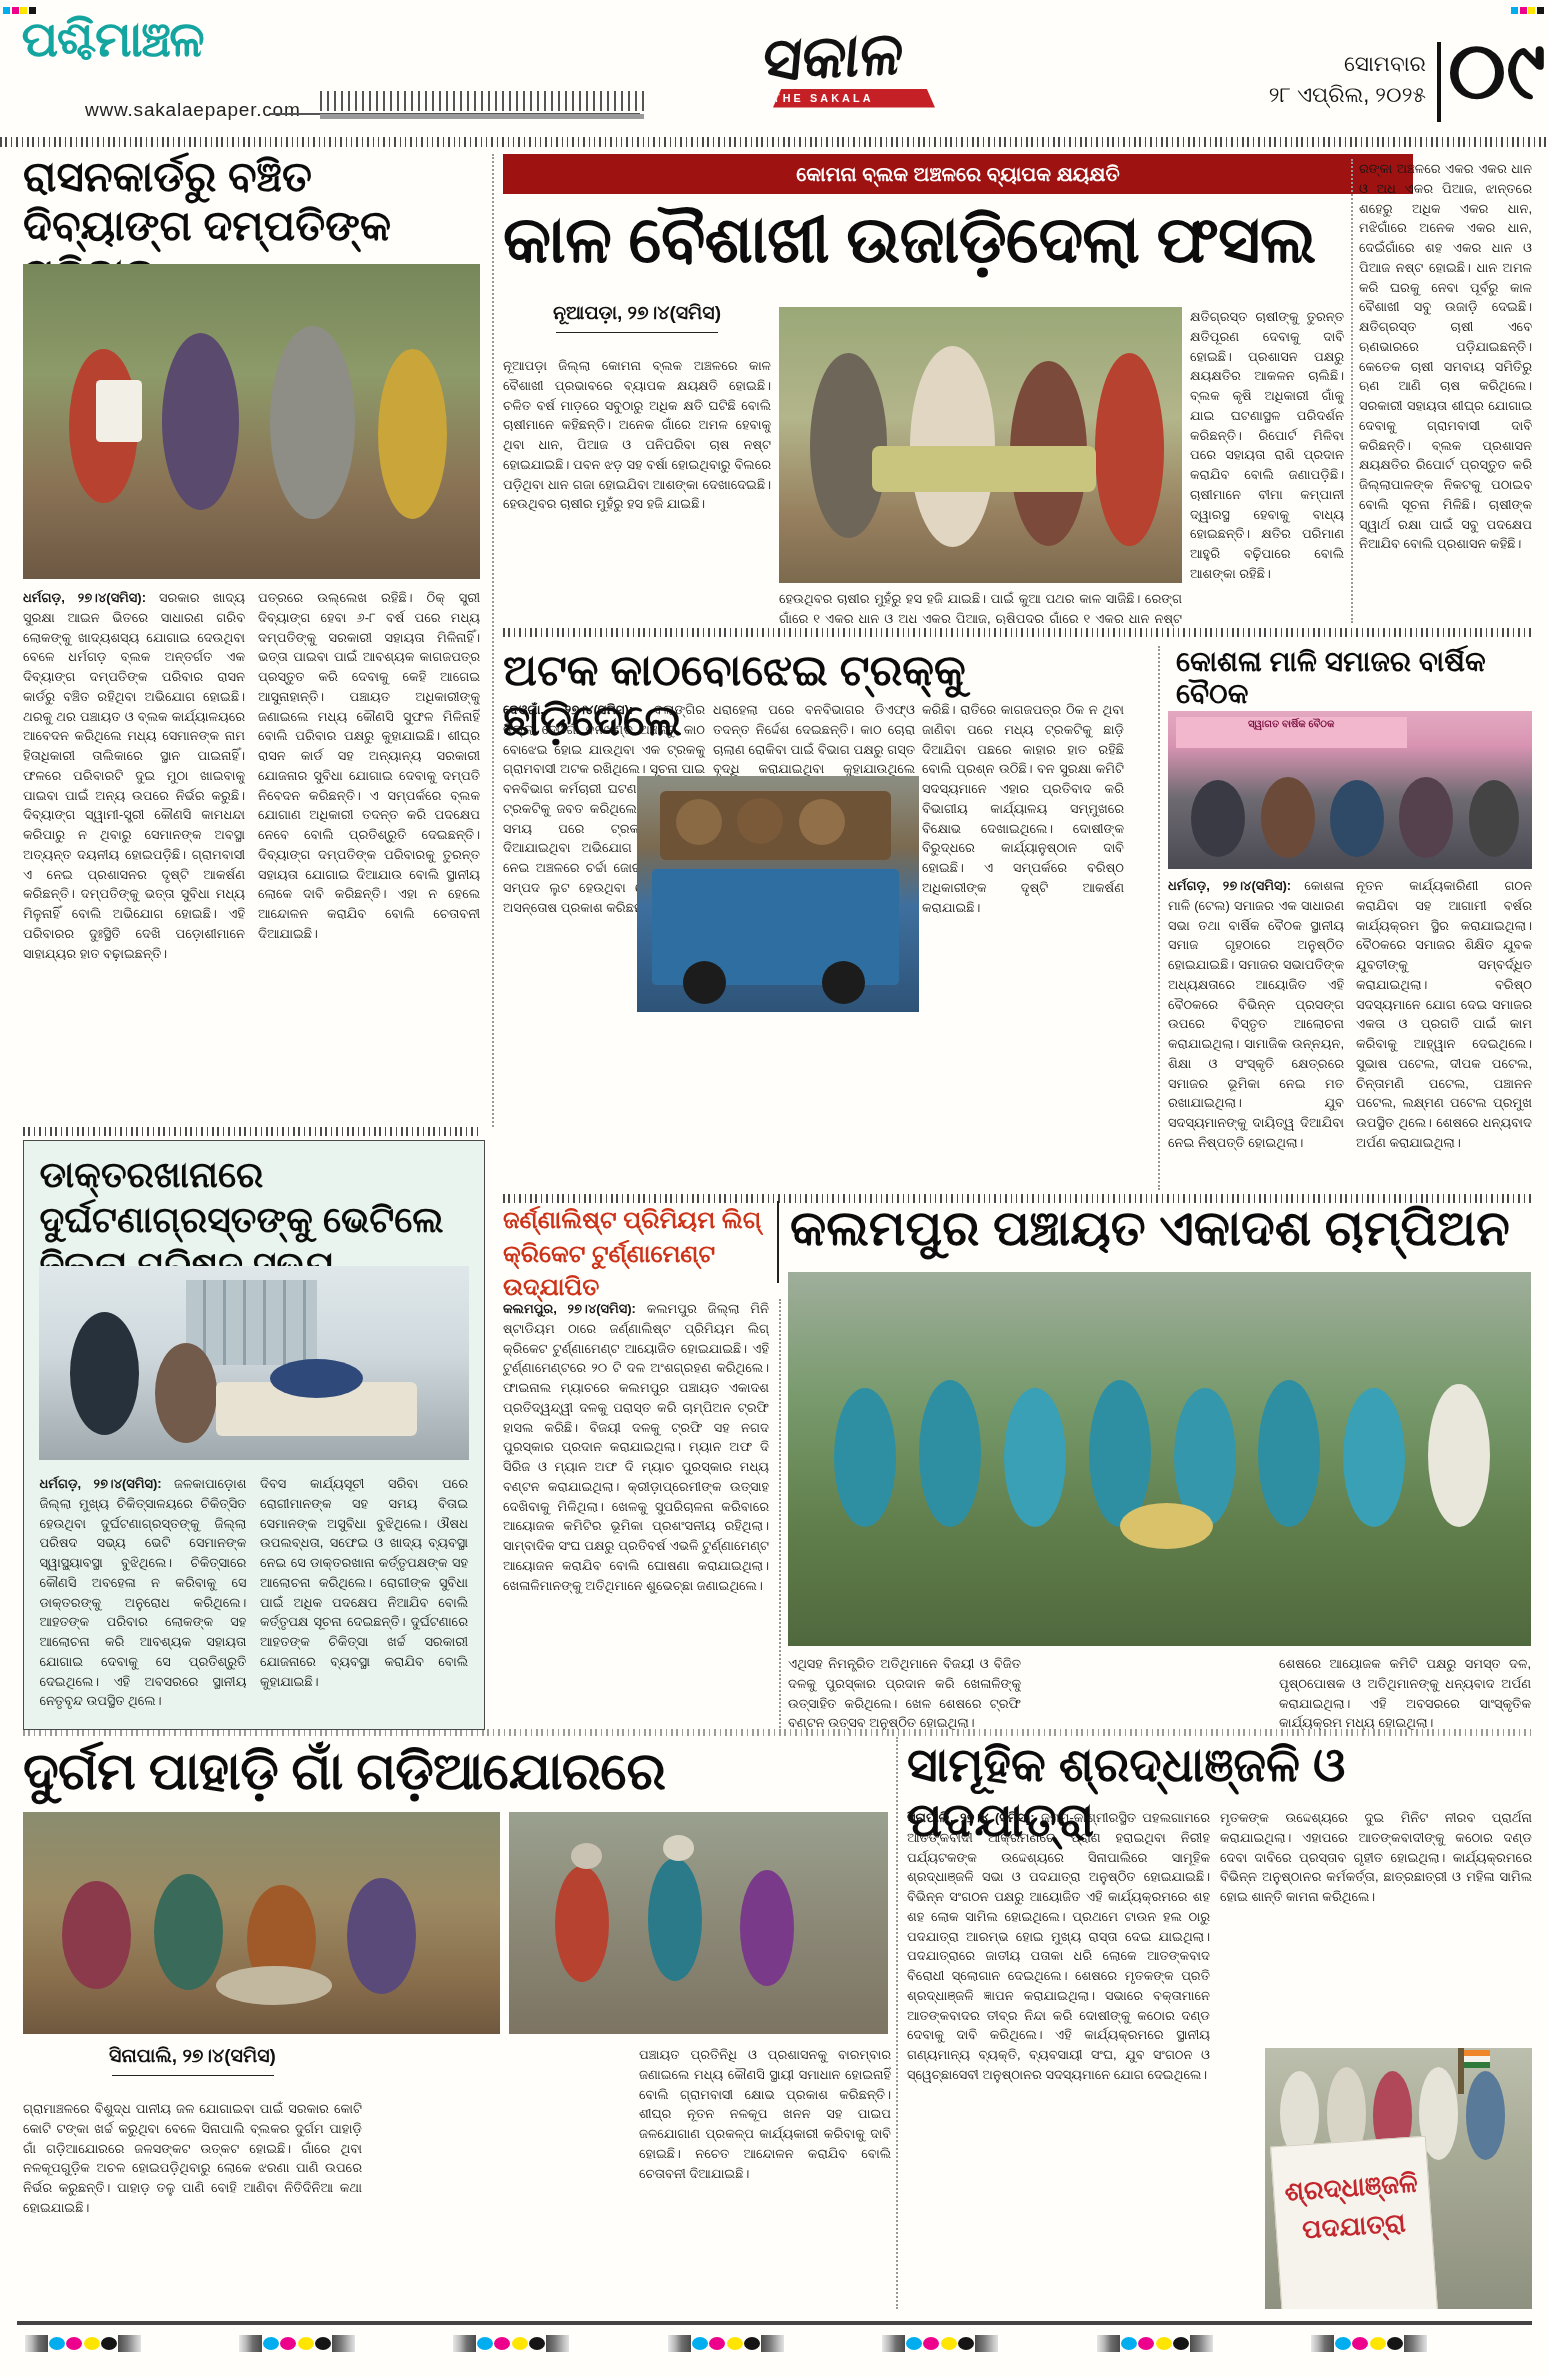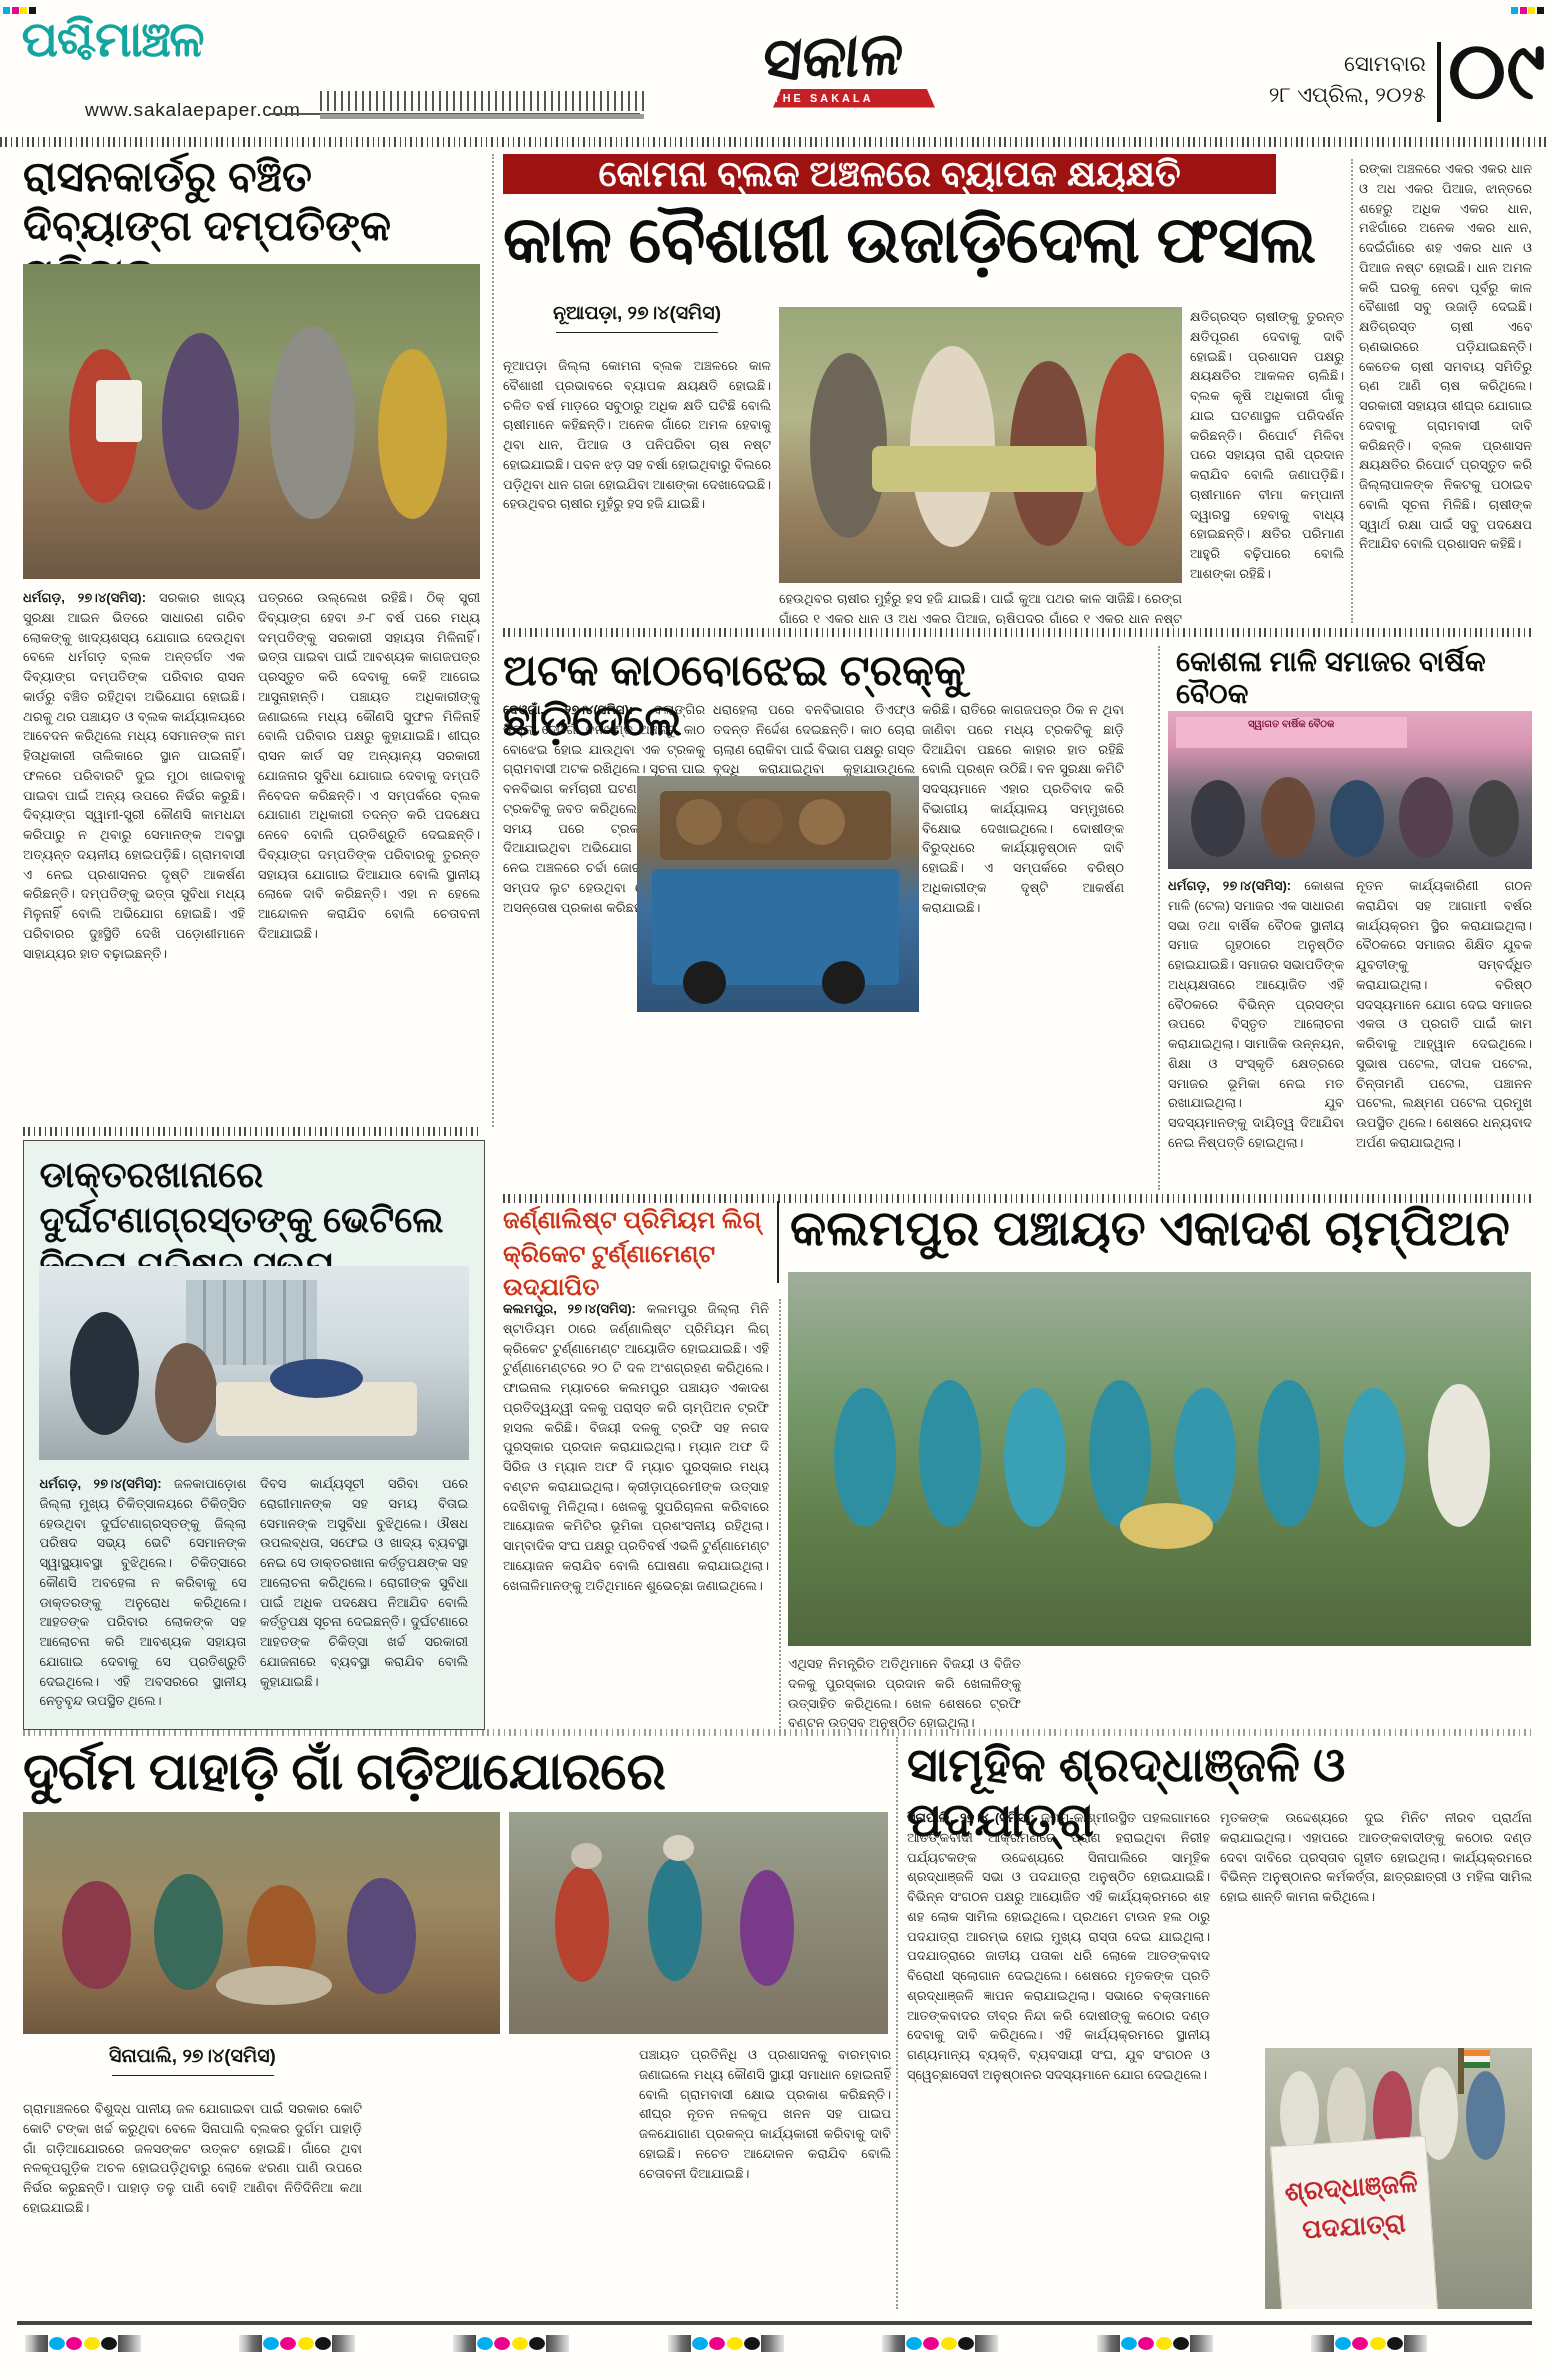--- a/index.html
+++ b/index.html
@@ -94,21 +94,21 @@
   </div>
   <div class="abs bcol" style="left:23px;top:588px;width:222px;height:535px;">
     <b class="dl">ଧର୍ମଗଡ଼, ୨୭।୪(ସମିସ):</b>
     <span>ସରକାର ଖାଦ୍ୟ ସୁରକ୍ଷା ଆଇନ ଭିତରେ ସାଧାରଣ ଗରିବ ଲୋକଙ୍କୁ ଖାଦ୍ୟଶସ୍ୟ ଯୋଗାଇ ଦେଉଥିବା ବେଳେ ଧର୍ମଗଡ଼ ବ୍ଲକ ଅନ୍ତର୍ଗତ ଏକ ଦିବ୍ୟାଙ୍ଗ ଦମ୍ପତିଙ୍କ ପରିବାର ରାସନ କାର୍ଡରୁ ବଞ୍ଚିତ ରହିଥିବା ଅଭିଯୋଗ ହୋଇଛି। ଥରକୁ ଥର ପଞ୍ଚାୟତ ଓ ବ୍ଲକ କାର୍ଯ୍ୟାଳୟରେ ଆବେଦନ କରିଥିଲେ ମଧ୍ୟ ସେମାନଙ୍କ ନାମ ହିତାଧିକାରୀ ତାଲିକାରେ ସ୍ଥାନ ପାଇନାହିଁ। ଫଳରେ ପରିବାରଟି ଦୁଇ ମୁଠା ଖାଇବାକୁ ପାଇବା ପାଇଁ ଅନ୍ୟ ଉପରେ ନିର୍ଭର କରୁଛି। ଦିବ୍ୟାଙ୍ଗ ସ୍ୱାମୀ-ସ୍ତ୍ରୀ କୌଣସି କାମଧନ୍ଦା କରିପାରୁ ନ ଥିବାରୁ ସେମାନଙ୍କ ଅବସ୍ଥା ଅତ୍ୟନ୍ତ ଦୟନୀୟ ହୋଇପଡ଼ିଛି। ଗ୍ରାମବାସୀ ଏ ନେଇ ପ୍ରଶାସନର ଦୃଷ୍ଟି ଆକର୍ଷଣ କରିଛନ୍ତି। ଦମ୍ପତିଙ୍କୁ ଭତ୍ତା ସୁବିଧା ମଧ୍ୟ ମିଳୁନାହିଁ ବୋଲି ଅଭିଯୋଗ ହୋଇଛି। ଏହି ପରିବାରର ଦୁଃସ୍ଥିତି ଦେଖି ପଡ଼ୋଶୀମାନେ ସାହାଯ୍ୟର ହାତ ବଢ଼ାଇଛନ୍ତି।</span>
   </div>
   <div class="abs bcol" style="left:258px;top:588px;width:222px;height:535px;">ପତ୍ରରେ ଉଲ୍ଲେଖ ରହିଛି। ଠିକ୍ ସ୍ତ୍ରୀ ଦିବ୍ୟାଙ୍ଗ ହେବା ୬-୮ ବର୍ଷ ପରେ ମଧ୍ୟ ଦମ୍ପତିଙ୍କୁ ସରକାରୀ ସହାୟତା ମିଳିନାହିଁ। ଭତ୍ତା ପାଇବା ପାଇଁ ଆବଶ୍ୟକ କାଗଜପତ୍ର ପ୍ରସ୍ତୁତ କରି ଦେବାକୁ କେହି ଆଗେଇ ଆସୁନାହାନ୍ତି। ପଞ୍ଚାୟତ ଅଧିକାରୀଙ୍କୁ ଜଣାଇଲେ ମଧ୍ୟ କୌଣସି ସୁଫଳ ମିଳିନାହିଁ ବୋଲି ପରିବାର ପକ୍ଷରୁ କୁହାଯାଇଛି। ଶୀଘ୍ର ରାସନ କାର୍ଡ ସହ ଅନ୍ୟାନ୍ୟ ସରକାରୀ ଯୋଜନାର ସୁବିଧା ଯୋଗାଇ ଦେବାକୁ ଦମ୍ପତି ନିବେଦନ କରିଛନ୍ତି। ଏ ସମ୍ପର୍କରେ ବ୍ଲକ ଯୋଗାଣ ଅଧିକାରୀ ତଦନ୍ତ କରି ପଦକ୍ଷେପ ନେବେ ବୋଲି ପ୍ରତିଶ୍ରୁତି ଦେଇଛନ୍ତି। ଦିବ୍ୟାଙ୍ଗ ଦମ୍ପତିଙ୍କ ପରିବାରକୁ ତୁରନ୍ତ ସହାୟତା ଯୋଗାଇ ଦିଆଯାଉ ବୋଲି ସ୍ଥାନୀୟ ଲୋକେ ଦାବି କରିଛନ୍ତି। ଏହା ନ ହେଲେ ଆନ୍ଦୋଳନ କରାଯିବ ବୋଲି ଚେତାବନୀ ଦିଆଯାଇଛି।</div>
   <div class="abs tickband" style="left:23px;top:1127px;width:459px;height:8.5px;"></div>
 
   <div class="abs vdot" style="left:492px;top:154px;height:973px;"></div>
 
-  <div class="abs kickerbar" style="left:503px;top:154px;width:773px;height:40px;font-size:36px;line-height:40px;">କୋମନା ବ୍ଲକ ଅଞ୍ଚଳରେ ବ୍ୟାପକ କ୍ଷୟକ୍ଷତି</div>
+  <div class="abs kickerbar" style="left:503px;top:154px;width:910px;height:40px;font-size:20px;line-height:40px;">କୋମନା ବ୍ଲକ ଅଞ୍ଚଳରେ ବ୍ୟାପକ କ୍ଷୟକ୍ଷତି</div>
   <div class="abs hl" style="left:503px;top:202px;width:848px;font-size:65px;letter-spacing:-0.8px;">କାଳ ବୈଶାଖୀ ଉଜାଡ଼ିଦେଲା ଫସଲ</div>
 
   <div class="abs" style="left:503px;top:302px;width:268px;">
     <div class="cdl">ନୂଆପଡ଼ା, ୨୭।୪(ସମିସ)</div>
     <div class="dlrule"></div>
   </div>
   <div class="abs bcol" style="left:503px;top:356px;width:268px;height:262px;">ନୂଆପଡ଼ା ଜିଲ୍ଲା କୋମନା ବ୍ଲକ ଅଞ୍ଚଳରେ କାଳ ବୈଶାଖୀ ପ୍ରଭାବରେ ବ୍ୟାପକ କ୍ଷୟକ୍ଷତି ହୋଇଛି। ଚଳିତ ବର୍ଷ ମାଡ଼ରେ ସବୁଠାରୁ ଅଧିକ କ୍ଷତି ଘଟିଛି ବୋଲି ଚାଷୀମାନେ କହିଛନ୍ତି। ଅନେକ ଗାଁରେ ଅମଳ ହେବାକୁ ଥିବା ଧାନ, ପିଆଜ ଓ ପନିପରିବା ଚାଷ ନଷ୍ଟ ହୋଇଯାଇଛି। ପବନ ଝଡ଼ ସହ ବର୍ଷା ହୋଇଥିବାରୁ ବିଲରେ ପଡ଼ିଥିବା ଧାନ ଗଜା ହୋଇଯିବା ଆଶଙ୍କା ଦେଖାଦେଇଛି। ହେଉଥିବର ଚାଷୀର ମୁହଁରୁ ହସ ହଜି ଯାଇଛି।</div>
 
   <div class="abs photo ph-storm" style="left:779px;top:307px;width:403px;height:276px;">
     <div class="blob" style="left:31px;top:46px;width:77px;height:185px;background:#6f665a;"></div>
@@ -196,20 +196,21 @@
     <div class="blob" style="left:131px;top:108px;width:62px;height:147px;background:#2e8fa3;"></div>
     <div class="blob" style="left:216px;top:116px;width:62px;height:139px;background:#3aa0b5;"></div>
     <div class="blob" style="left:301px;top:108px;width:62px;height:147px;background:#2e8fa3;"></div>
     <div class="blob" style="left:386px;top:116px;width:62px;height:139px;background:#3597ab;"></div>
     <div class="blob" style="left:470px;top:108px;width:62px;height:147px;background:#2e8fa3;"></div>
     <div class="blob" style="left:555px;top:116px;width:62px;height:139px;background:#3aa0b5;"></div>
     <div class="blob" style="left:640px;top:112px;width:62px;height:143px;background:#e9e6dc;"></div>
     <div class="blob" style="left:332px;top:231px;width:93px;height:46px;background:#d9c26a;"></div>
   </div>
   <div class="abs bcol" style="left:788px;top:1654px;width:233px;height:76px;">ଏଥିସହ ନିମନ୍ତ୍ରିତ ଅତିଥିମାନେ ବିଜୟୀ ଓ ବିଜିତ ଦଳକୁ ପୁରସ୍କାର ପ୍ରଦାନ କରି ଖେଳାଳିଙ୍କୁ ଉତ୍ସାହିତ କରିଥିଲେ। ଖେଳ ଶେଷରେ ଟ୍ରଫି ବଣ୍ଟନ ଉତ୍ସବ ଅନୁଷ୍ଠିତ ହୋଇଥିଲା।</div>
+  <div class="abs bcol" style="left:1279px;top:1654px;width:252px;height:76px;">ଶେଷରେ ଆୟୋଜକ କମିଟି ପକ୍ଷରୁ ସମସ୍ତ ଦଳ, ପୃଷ୍ଠପୋଷକ ଓ ଅତିଥିମାନଙ୍କୁ ଧନ୍ୟବାଦ ଅର୍ପଣ କରାଯାଇଥିଲା। ଏହି ଅବସରରେ ସାଂସ୍କୃତିକ କାର୍ଯ୍ୟକ୍ରମ ମଧ୍ୟ ହୋଇଥିଲା।</div>
 
   <div class="abs tickband" style="left:23px;top:1729px;width:1508px;height:7px;opacity:.55;"></div>
 
   <div class="abs hl" style="left:23px;top:1741px;width:868px;font-size:52px;letter-spacing:-0.8px;">ଦୁର୍ଗମ ପାହାଡ଼ି ଗାଁ ଗଡ଼ିଆଯୋରରେ ଜଳସଙ୍କଟ</div>
   <div class="abs photo ph-water1" style="left:23px;top:1812px;width:477px;height:222px;">
     <div class="blob" style="left:39px;top:69px;width:69px;height:108px;background:#8a3a4a;"></div>
     <div class="blob" style="left:131px;top:62px;width:69px;height:116px;background:#3a6a5a;"></div>
     <div class="blob" style="left:224px;top:73px;width:69px;height:108px;background:#a05a2a;"></div>
     <div class="blob" style="left:324px;top:66px;width:69px;height:116px;background:#5a4a7a;"></div>
     <div class="blob" style="left:193px;top:154px;width:116px;height:39px;background:#c2b8a0;"></div>

